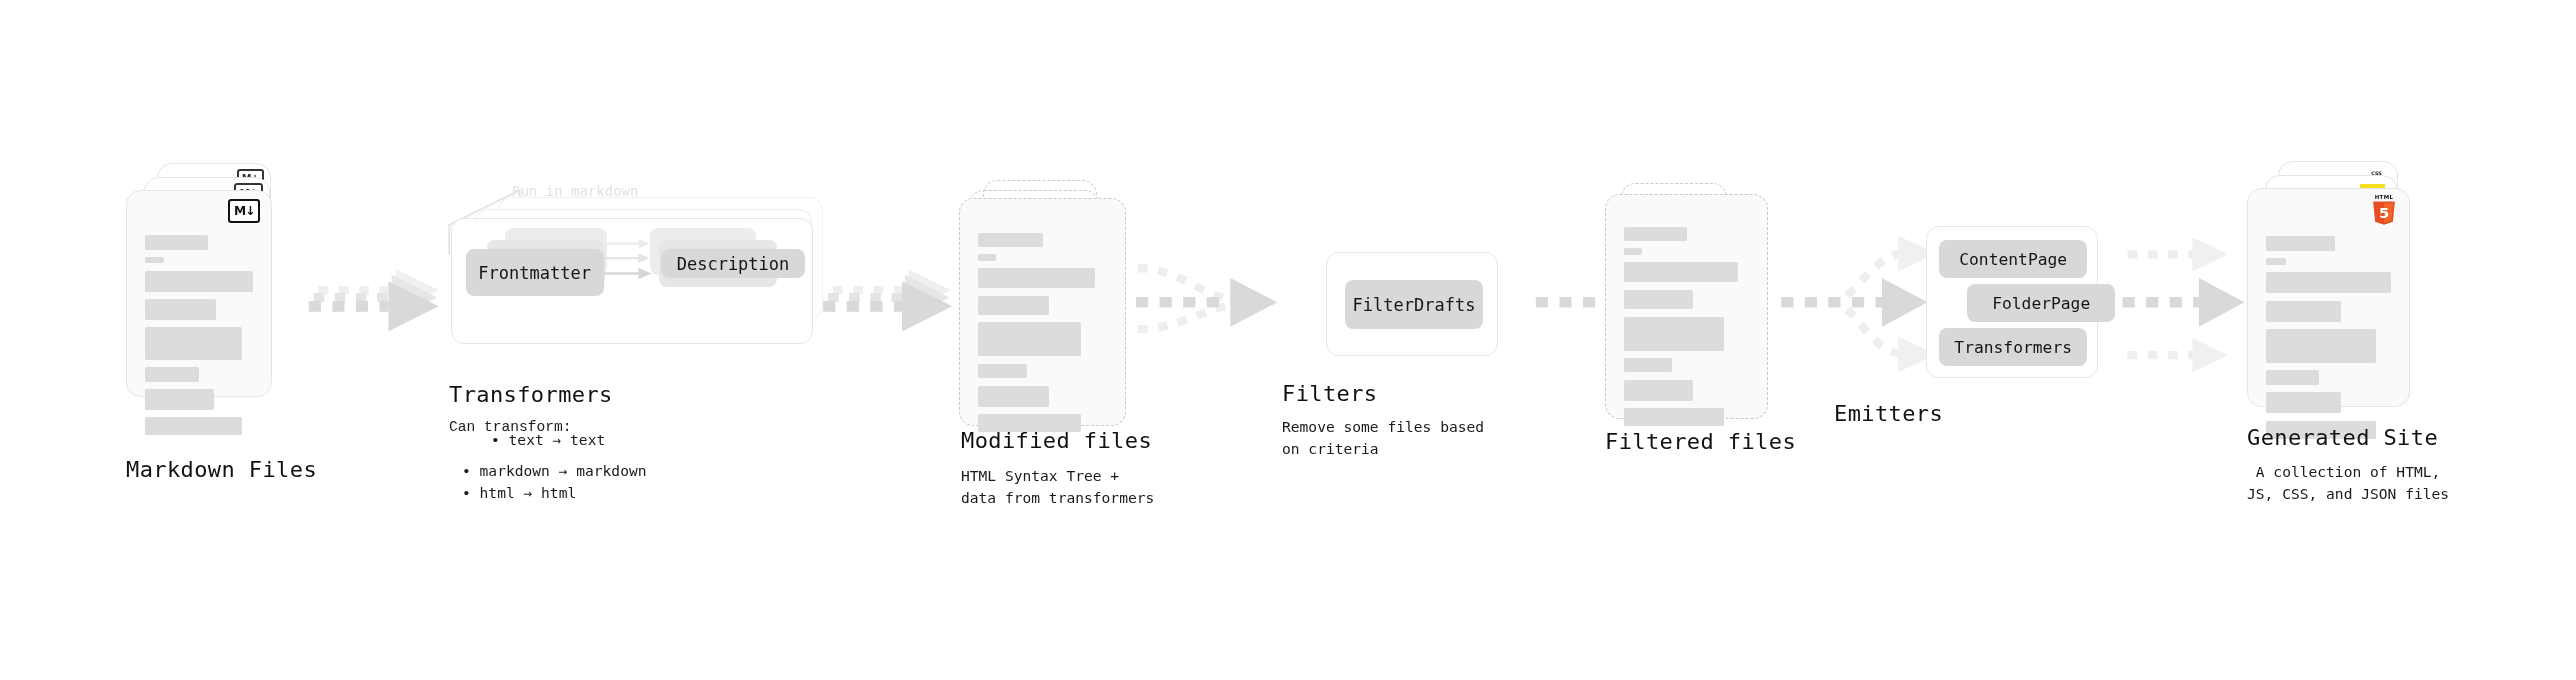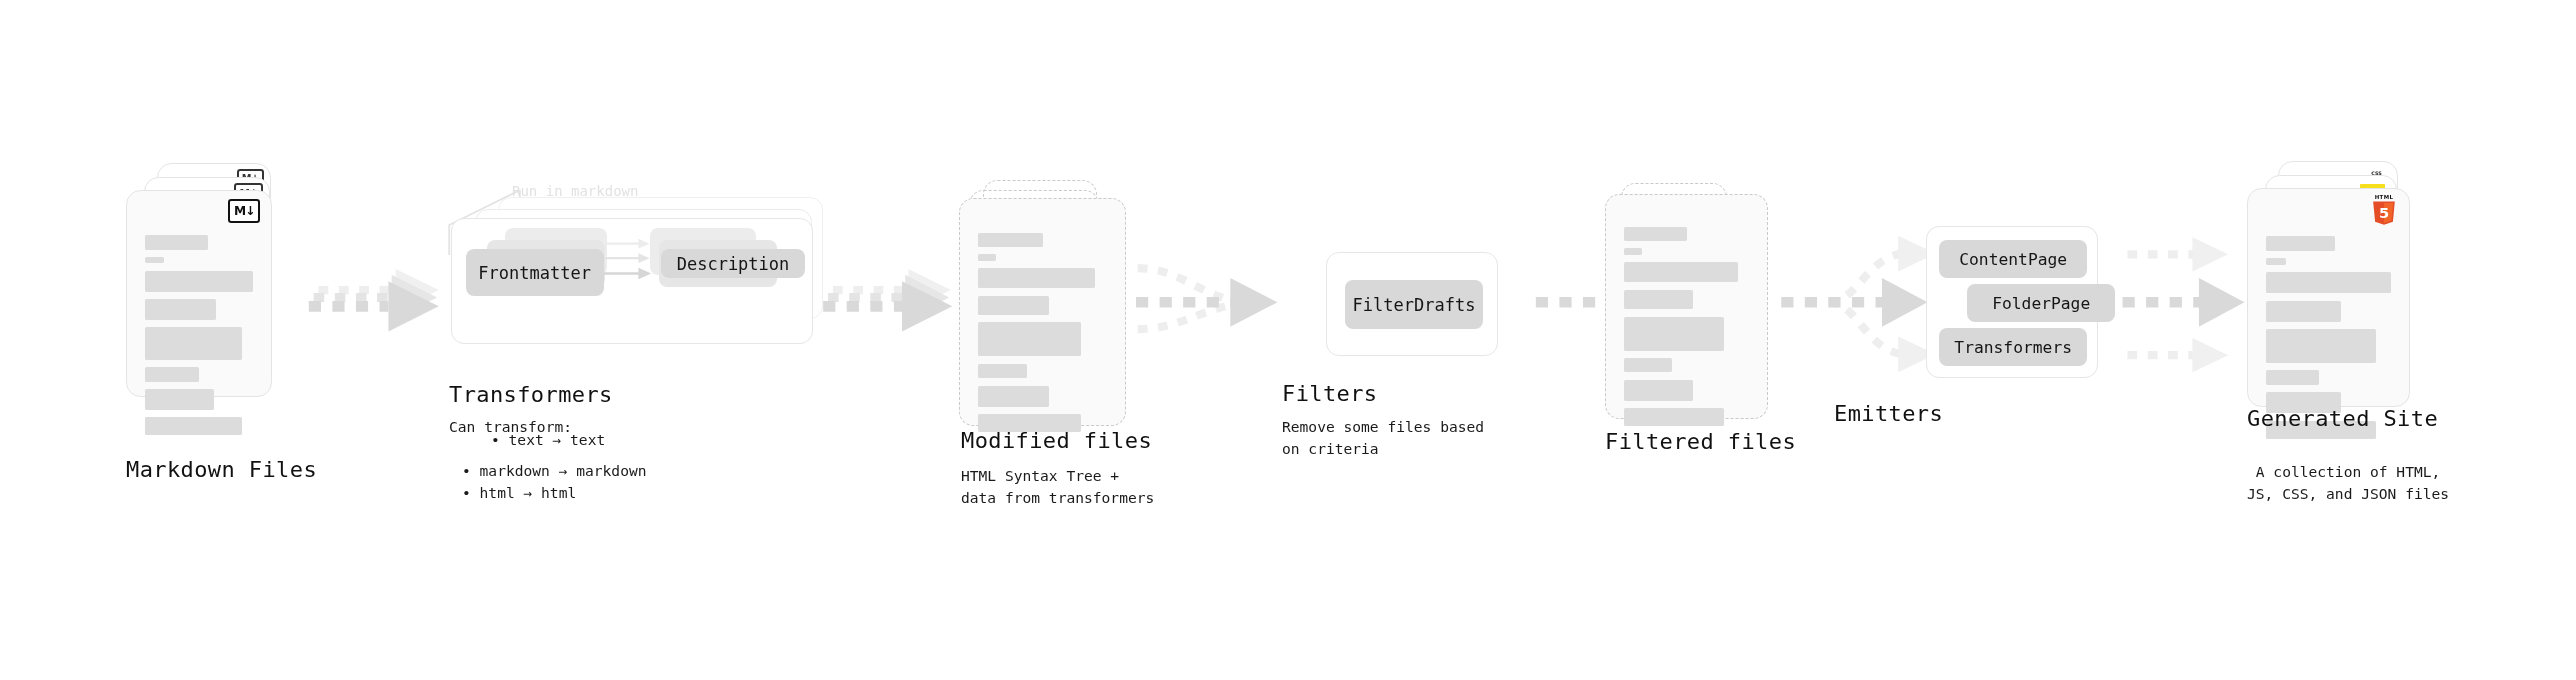--- a/index.html
+++ b/index.html
@@ -221,21 +221,21 @@
         <line x1="2" y1="44" x2="48" y2="44" stroke="#d6d6d6" stroke-width="3"></line>
         <polygon points="46,37 62,44 46,51" fill="#d6d6d6"></polygon>
       </g>
     </svg>
 
     <div class="chip" style="left:14.6px;top:42px;width:138px;height:47px;">Frontmatter</div>
     <div class="chip" style="left:210px;top:42px;width:144px;height:29px;">Description</div>
   </div>
 
   <div class="caption" style="left:449px;top:382px;">Transformers</div>
-  <div class="subcaption" style="left:449px;top:416px;">Can transform:</div>
+  <div class="subcaption" style="left:449px;top:416px;font-family:Liberation Mono, monospace;">Can transform:</div>
   <div class="bullets" style="left:462px;top:429px;margin-left:29px;">• text → text</div>
   <div class="bullets" style="left:462px;top:460px;">• markdown → markdown</div>
   <div class="bullets" style="left:462px;top:482px;">• html → html</div>
 
   <div class="doc-stack" style="left:959px;top:180px;width:195px;height:244px;">
     <div class="doc-sheet dashed ghost" style="left:24.4px;top:0px;width:114px;height:41px;"></div>
     <div class="doc-sheet dashed ghost" style="left:9.8px;top:9.8px;width:130px;height:41px;"></div>
     <div class="doc-sheet dashed" style="left:0px;top:18px;width:167px;height:228px;">
       <div class="doc-lines" style="top:34px;">
         <div class="dline" style="width:50%;height:14px;"></div>
@@ -314,18 +314,18 @@
         <div class="dline" style="width:100%;height:21px;margin-top:4.1px;"></div>
         <div class="dline" style="width:60%;height:21px;"></div>
         <div class="dline" style="width:88%;height:34px;"></div>
         <div class="dline" style="width:42%;height:14.6px;"></div>
         <div class="dline" style="width:60%;height:21px;"></div>
         <div class="dline" style="width:88%;height:18px;"></div>
       </div>
     </div>
   </div>
 
-  <div class="caption" style="left:2247px;top:406px;">Generated Site</div>
+  <div class="caption" style="left:2247px;top:425px;">Generated Site</div>
   <div class="subcaption" style="left:2247px;top:461px;text-align:center;">A collection of HTML,
 JS, CSS, and JSON files</div>
 
 </div>
 
 
 </body></html>

